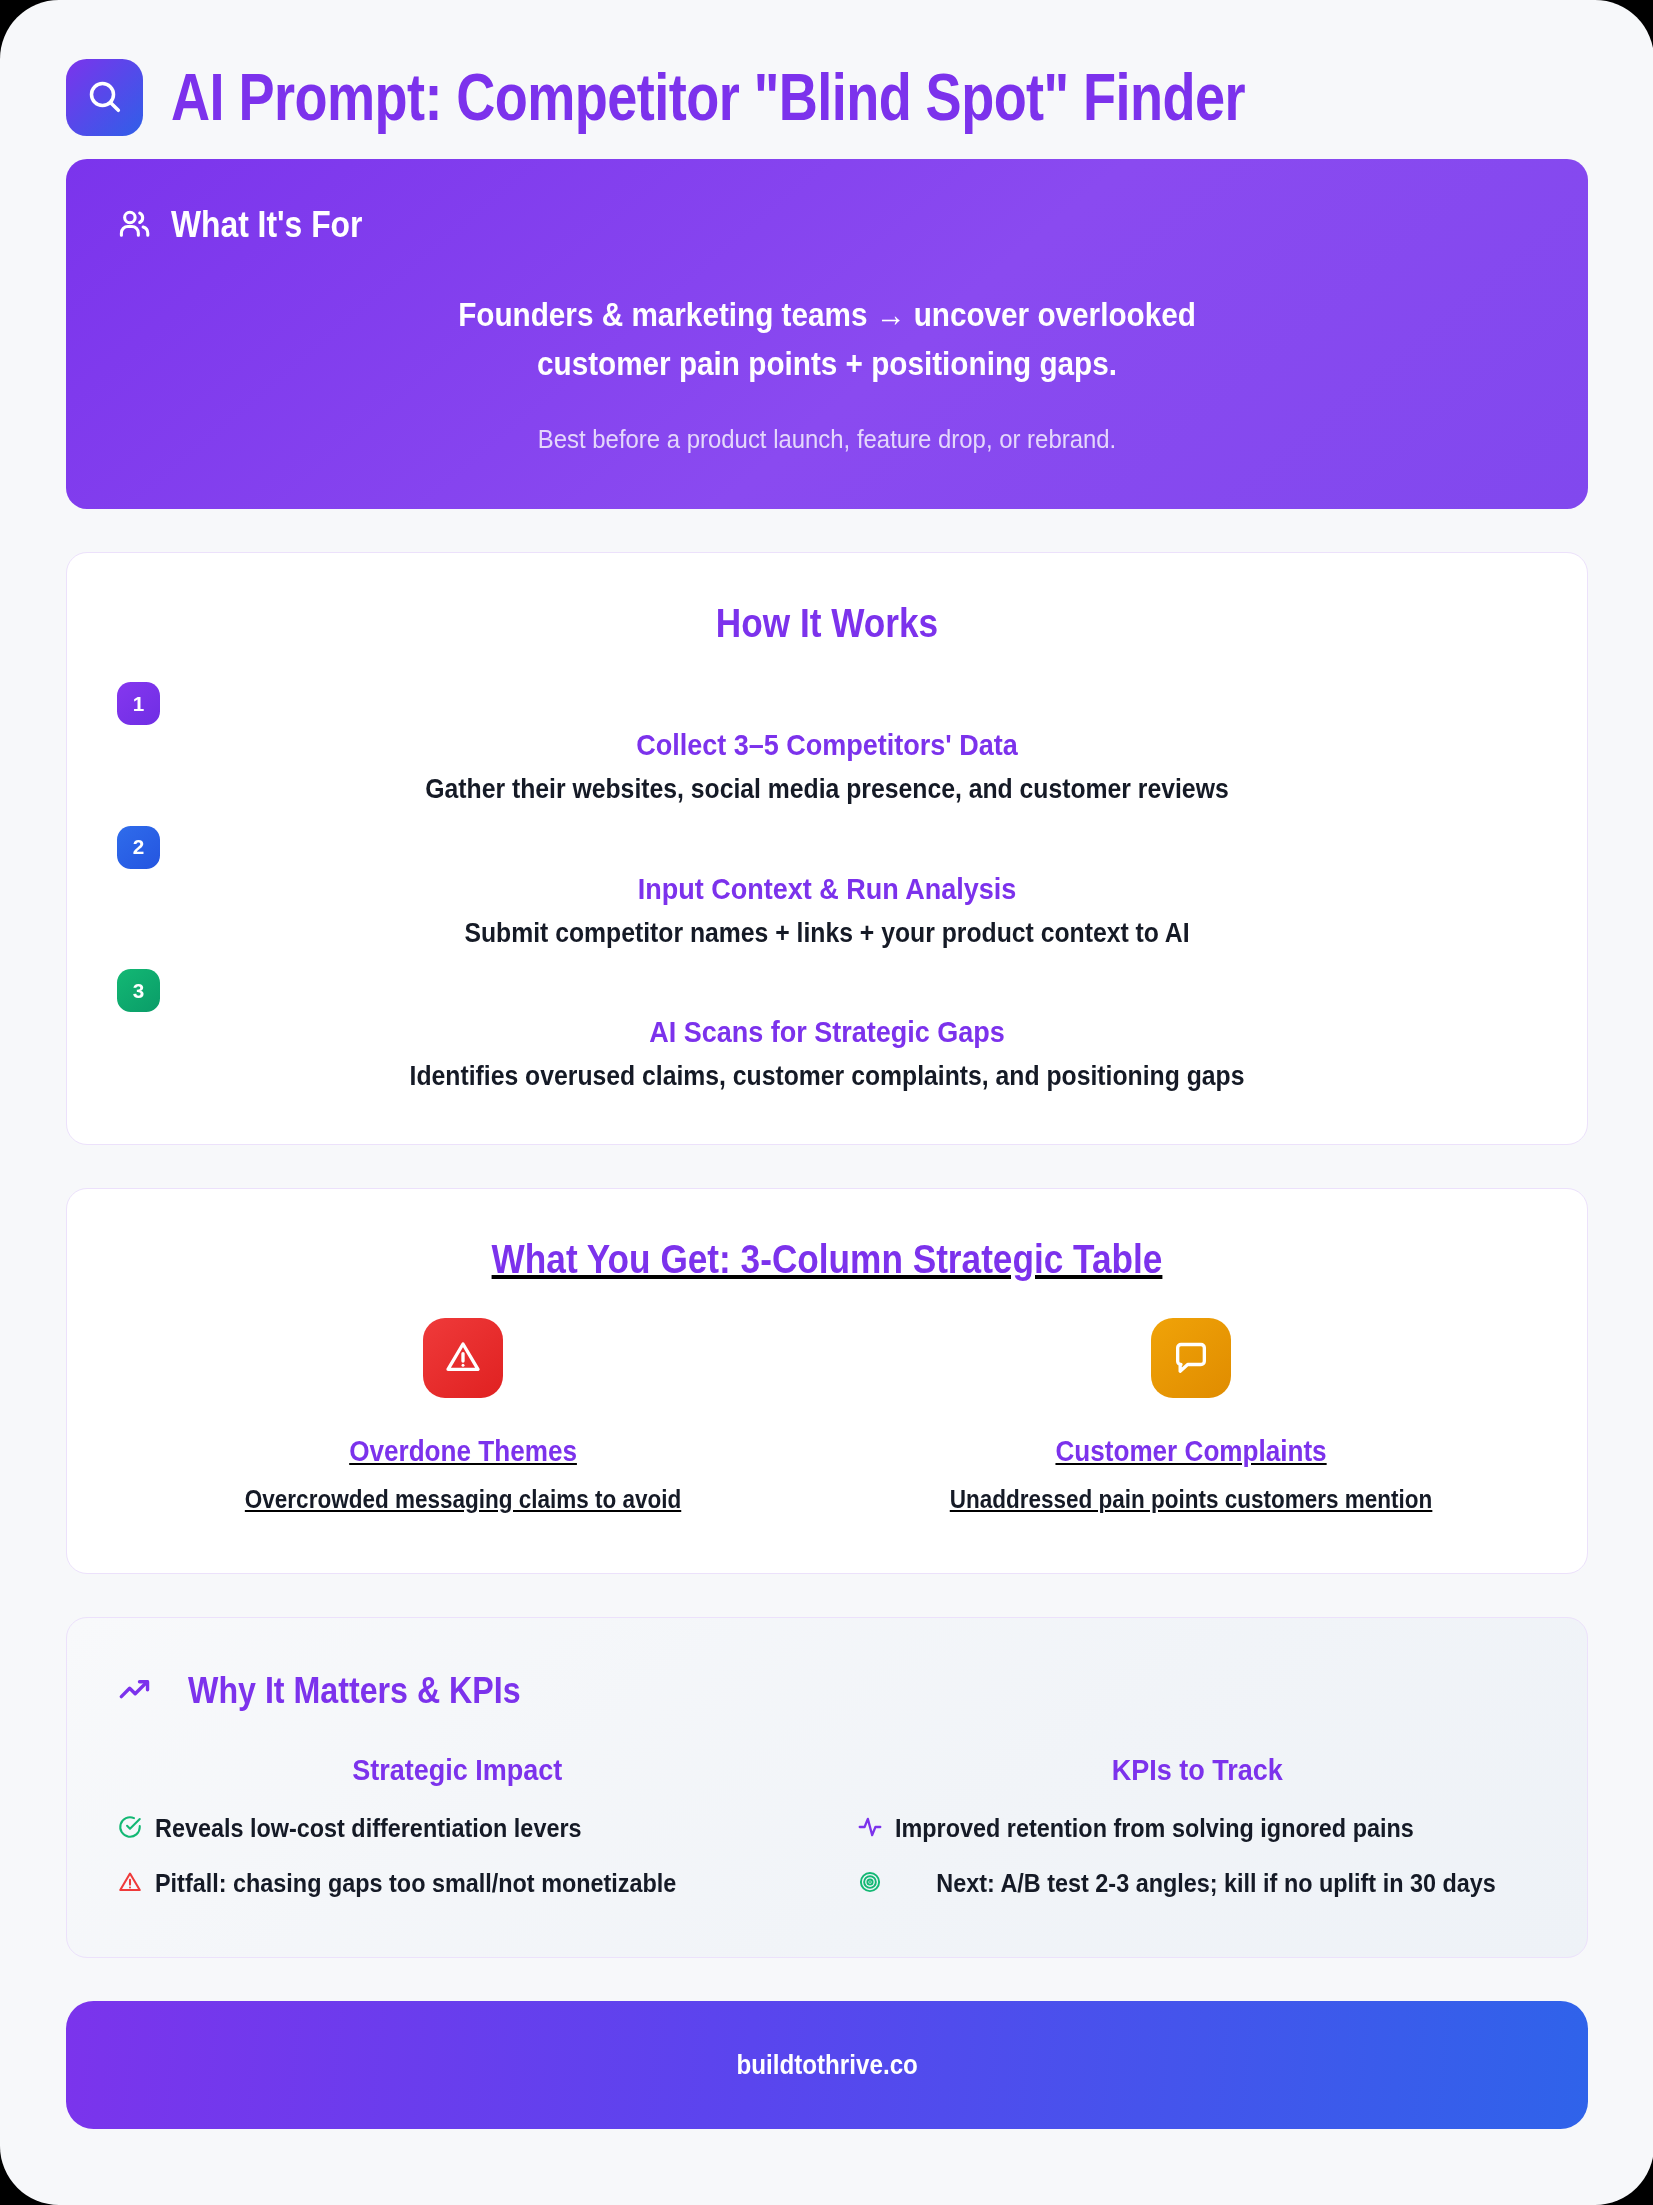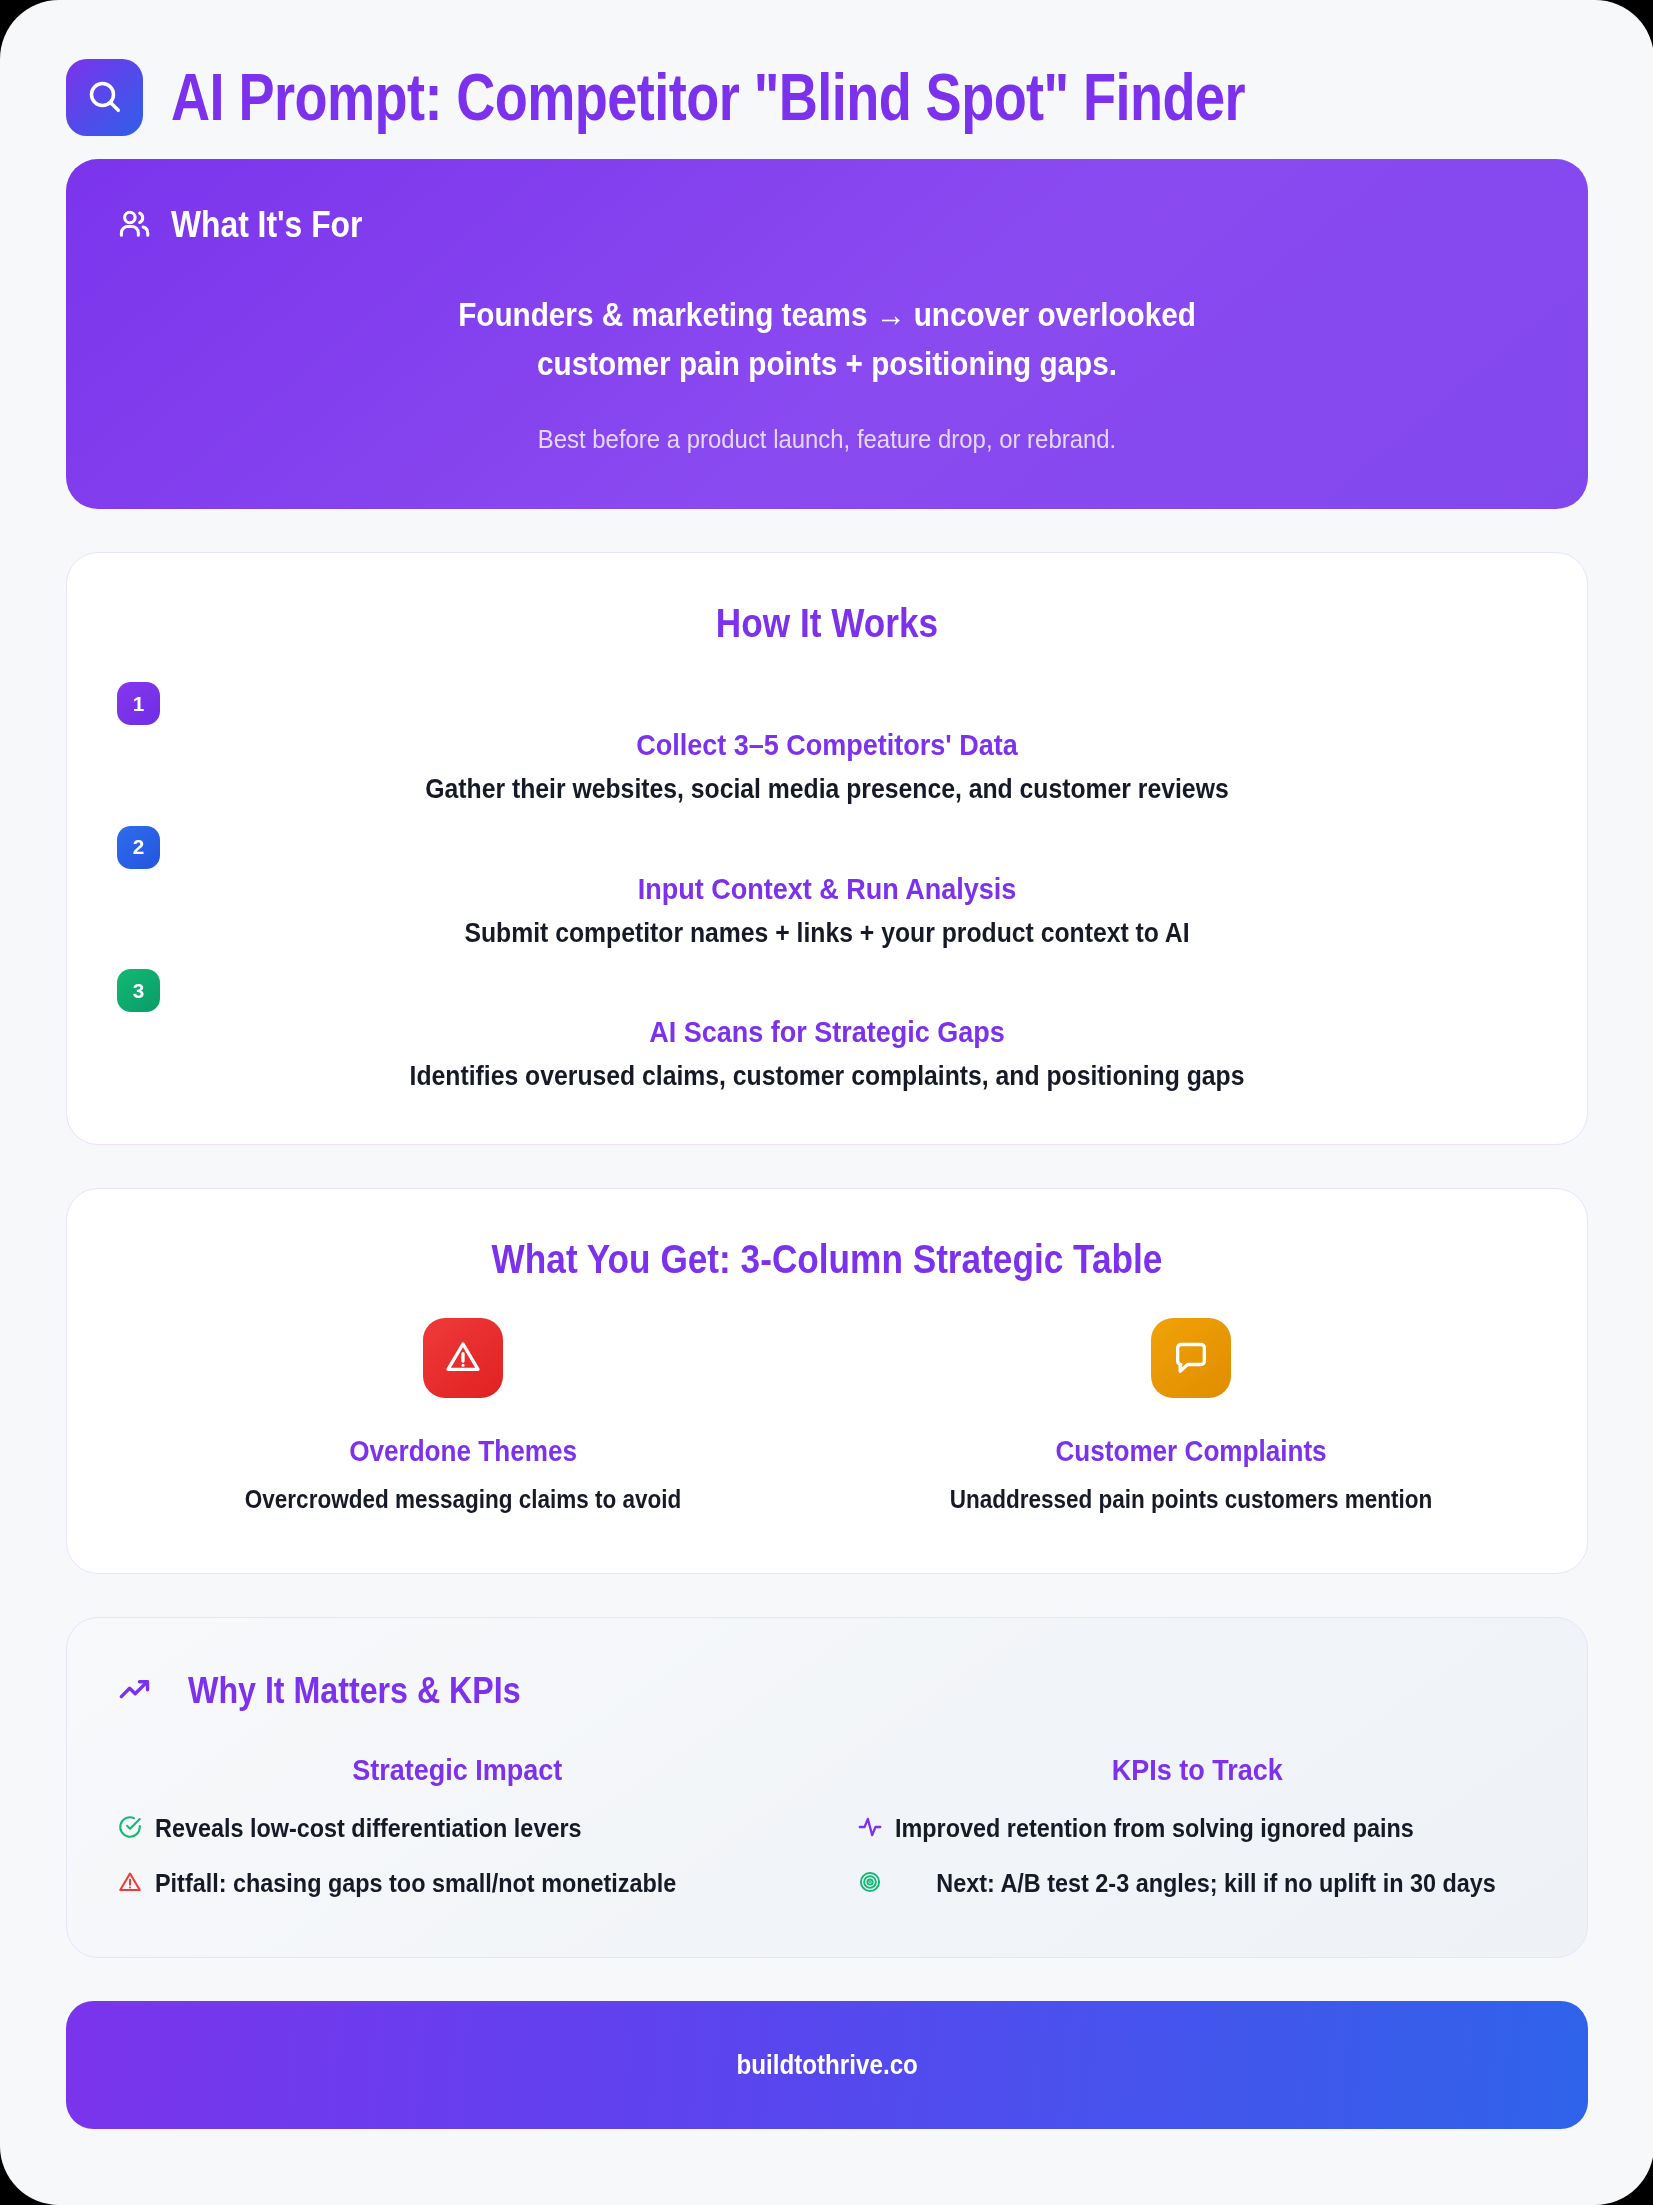--- a/index.html
+++ b/index.html
@@ -47,21 +47,21 @@
     color: #7c32ec;
     letter-spacing: -0.7px;
     white-space: nowrap;
     transform: scaleX(0.82);
     transform-origin: left center;
     flex: 1 1 auto;
   }
 
   
   .card {
-    border-radius: 32px;
+    border-radius: 21px;
     margin-bottom: 43px;
   }
   .card-white {
     background: #ffffff;
     border: 1.4px solid #ece1fb;
   }
 
   
   .hero-card {
     background: linear-gradient(140deg, #7b34ec 0%, #8a4af0 55%, #8148ee 100%);
@@ -136,21 +136,21 @@
   }
   .step-desc {
     text-align: center;
     color: #151a26;
     font-size: 27.5px;
     font-weight: bold;
     transform: scaleX(0.9);
   }
 
   
-  .get-card { padding: 48px 39px 55px 39px; }
+  .get-card { padding: 48px 39px 55px 39px; text-decoration: underline; }
   .get-cols {
     display: grid;
     grid-template-columns: repeat(2, 1fr);
     gap: 13.8px;
   }
   .get-col { text-align: center; }
   .get-icon {
     width: 80px;
     height: 80px;
     border-radius: 22px;

